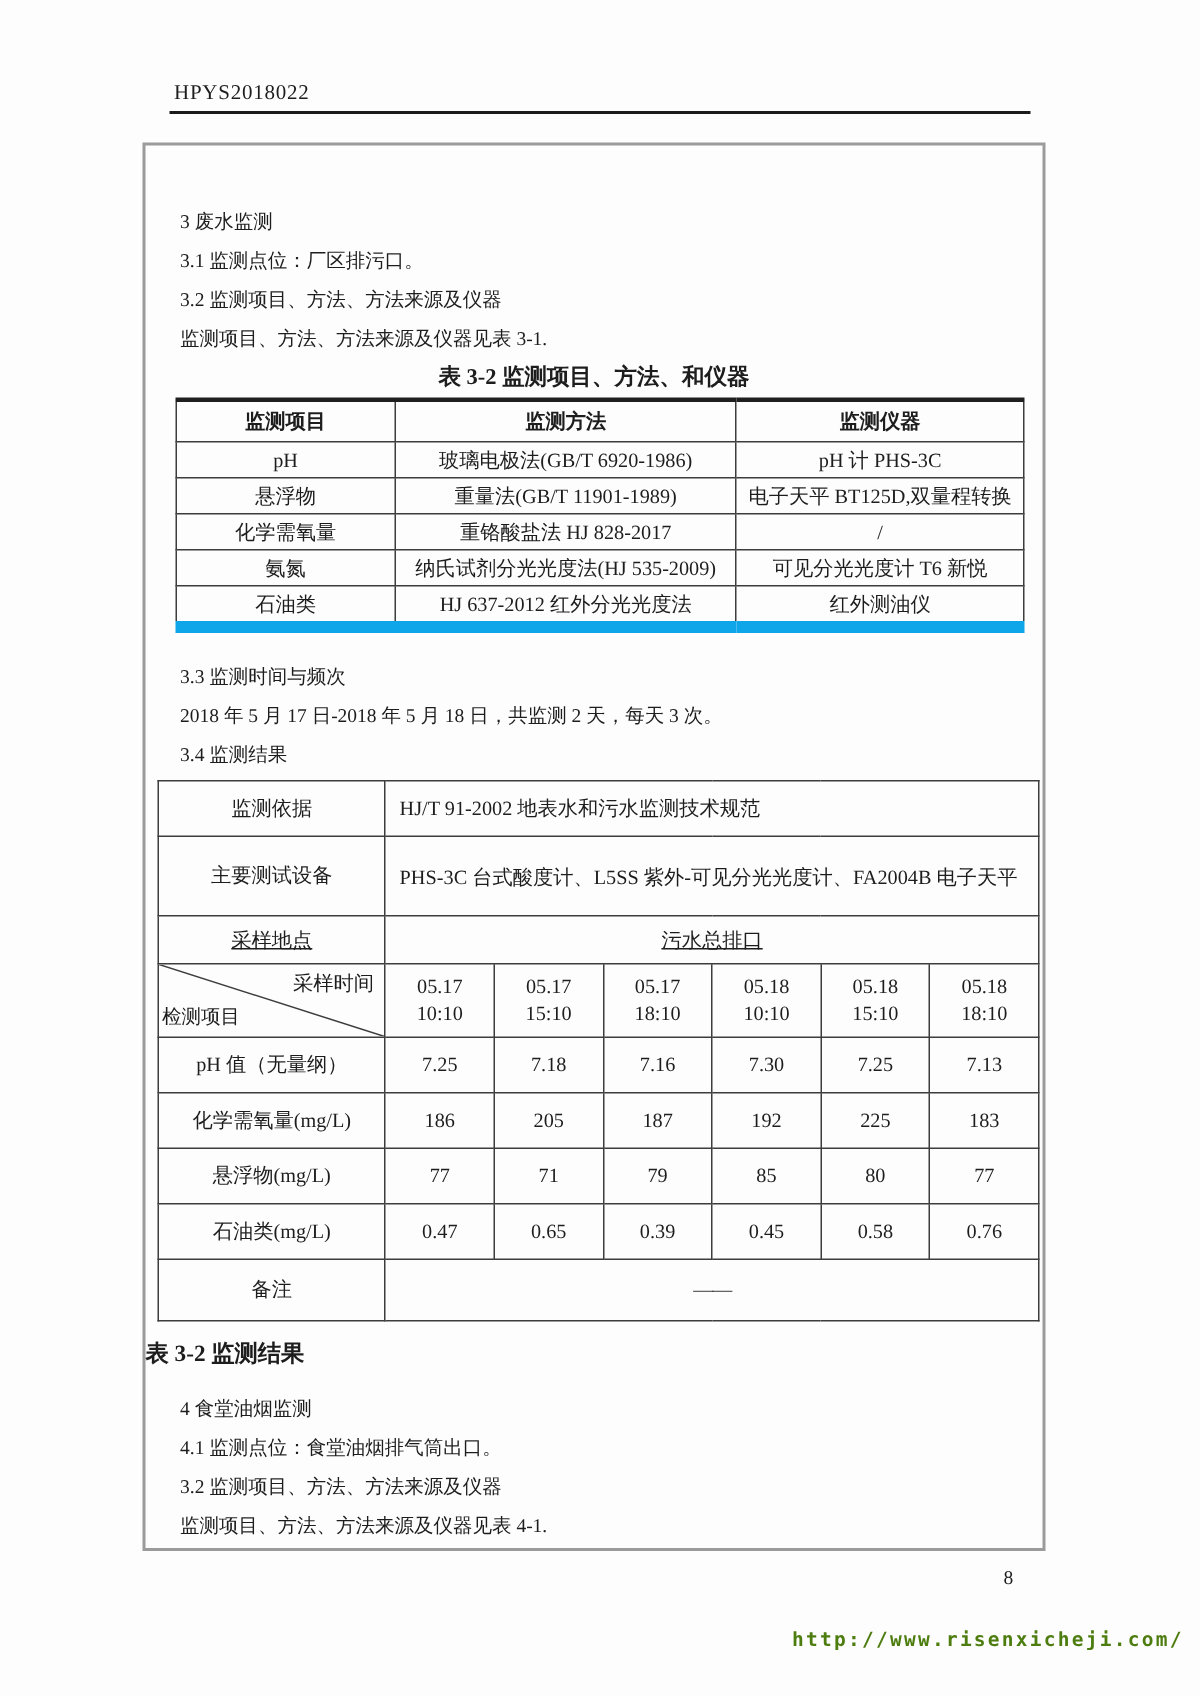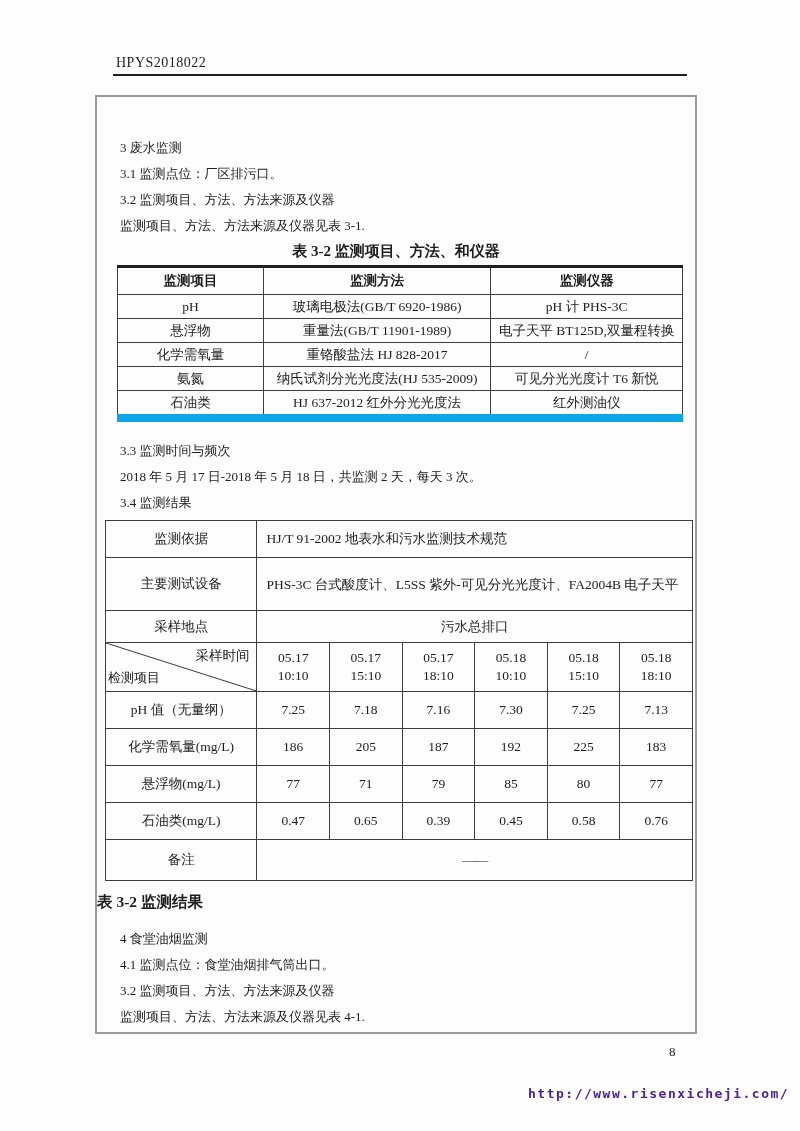--- a/index.html
+++ b/index.html
@@ -28,38 +28,38 @@
   .methods-table { width:566px; margin-left:20px; }
   .methods-table thead th { height:24px; font-weight:bold; border-top:3px solid #1f1f1f; }
   .methods-table tbody td { height:21px; }
   .methods-table tbody tr:last-child td { border-bottom:8px solid #0ea5e9; }
 
   .results-table { width:588px; margin-left:8px; margin-top:4px; }
   .results-table .val-left { text-align:left; padding-left:9px; }
   .r-basis  td, .r-basis  th { height:34px; }
   .r-equip  td, .r-equip  th { height:46px; }
   .r-equip .val-left { line-height:19px; padding-top:3px; padding-bottom:3px; }
-  .r-loc    td, .r-loc    th { height:29px; }
+  .r-loc    td, .r-loc    th { height:29px;text-decoration:underline; }
   .r-head   td, .r-head   th { height:46px; }
   .r-data   td, .r-data   th { height:34px; }
   .r-remark td, .r-remark th { height:38px; }
 
   .diag-cell { position:relative; padding:0; }
   .diag-svg  { position:absolute; left:0; top:0; width:100%; height:100%; display:block; }
   .diag-top    { position:absolute; top:4px; right:7px; font-size:13.5px; }
   .diag-bottom { position:absolute; bottom:4px; left:2px; font-size:13px; }
   .tcell div { line-height:18px; }
 
   .remark-dash { color:#3a3a3a; letter-spacing:-1px; }
 
   .page-number { position:absolute; left:669px; top:1044px; font-size:13px; }
   .watermark {
     position:absolute; left:528px; top:1086px;
     font-family:"DejaVu Sans Mono","Liberation Mono",monospace;
-    font-size:13px; font-weight:bold; color:#4c1d95; letter-spacing:1.5px;
+    font-size:13px; font-weight:bold; color:#4d7c0f; letter-spacing:1.5px;
   }
 </style>
 </head>
 <body>
 
 <div class="page">
 
   <div class="doc-header">HPYS2018022</div>
   <div class="header-rule"></div>
 

